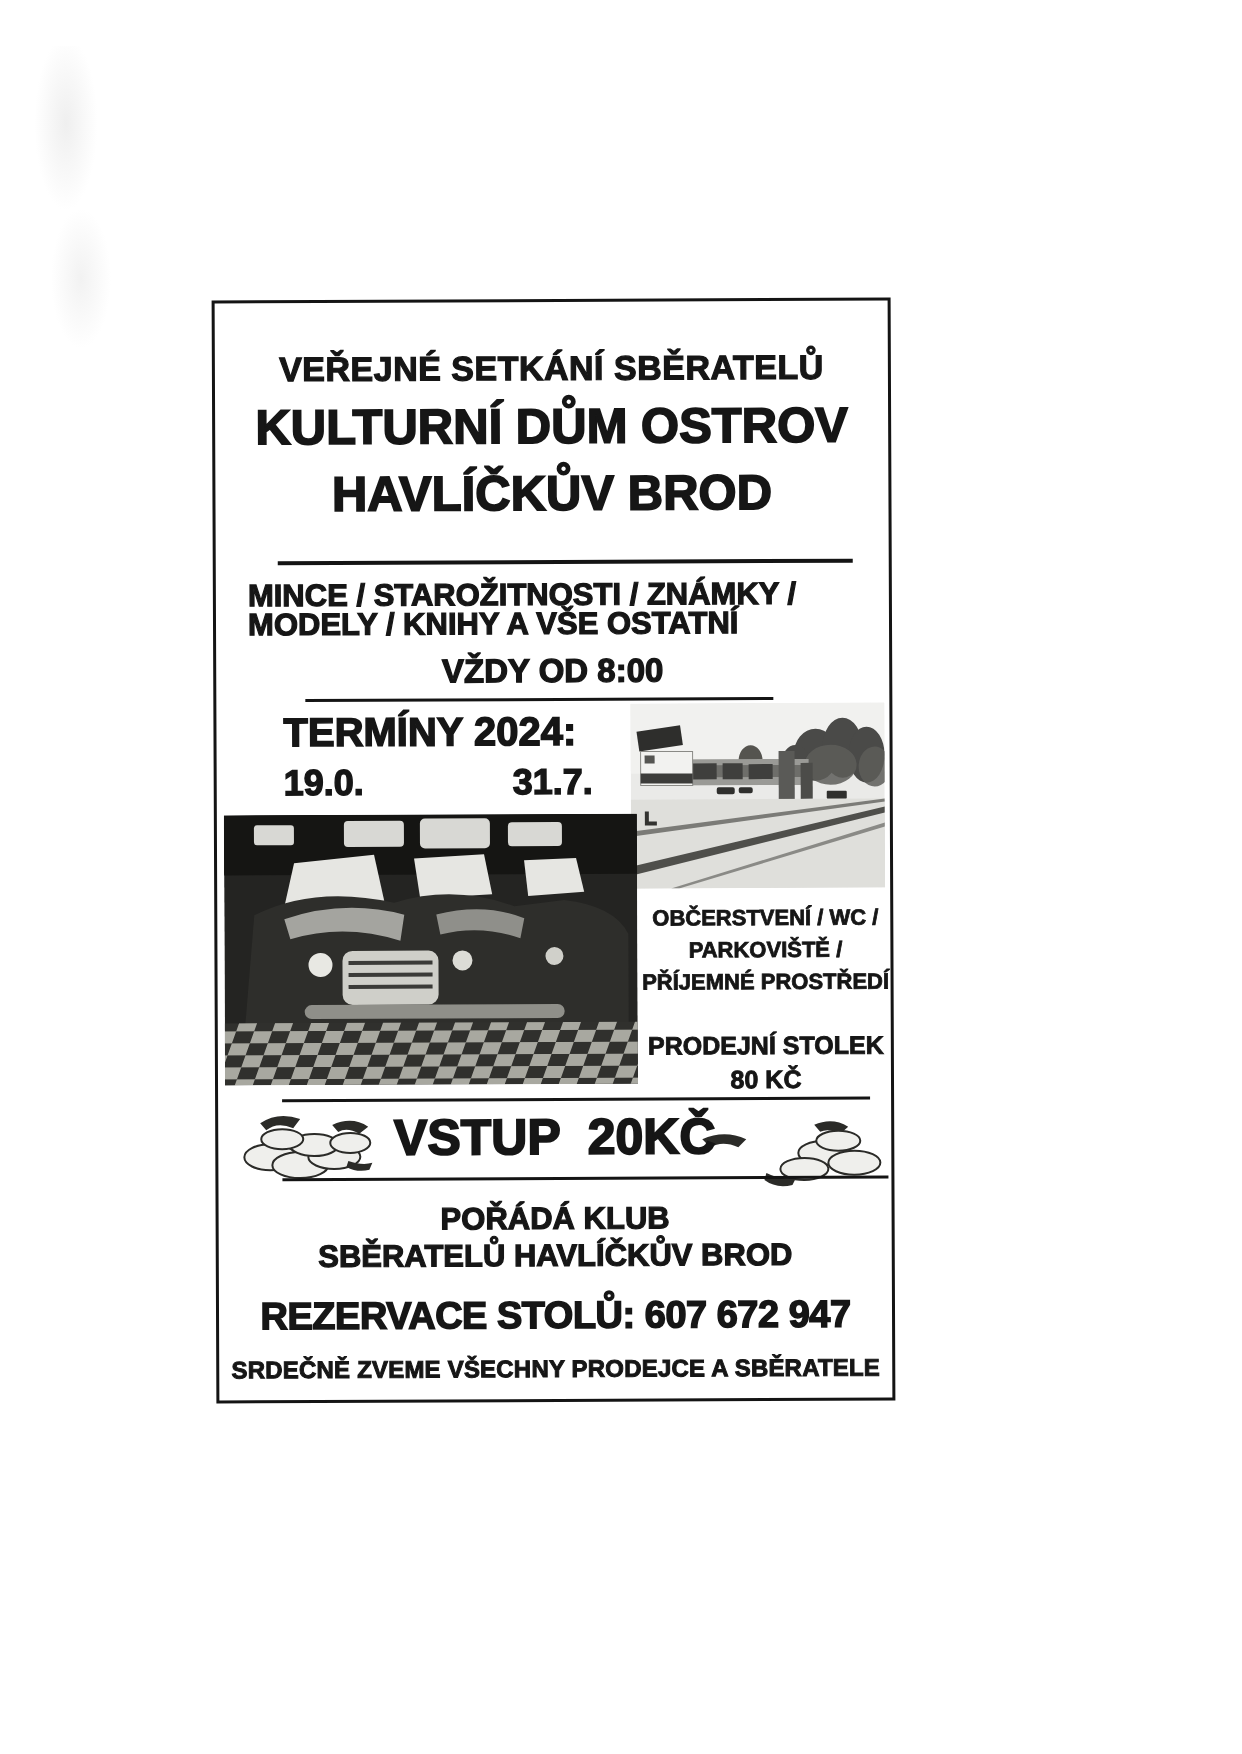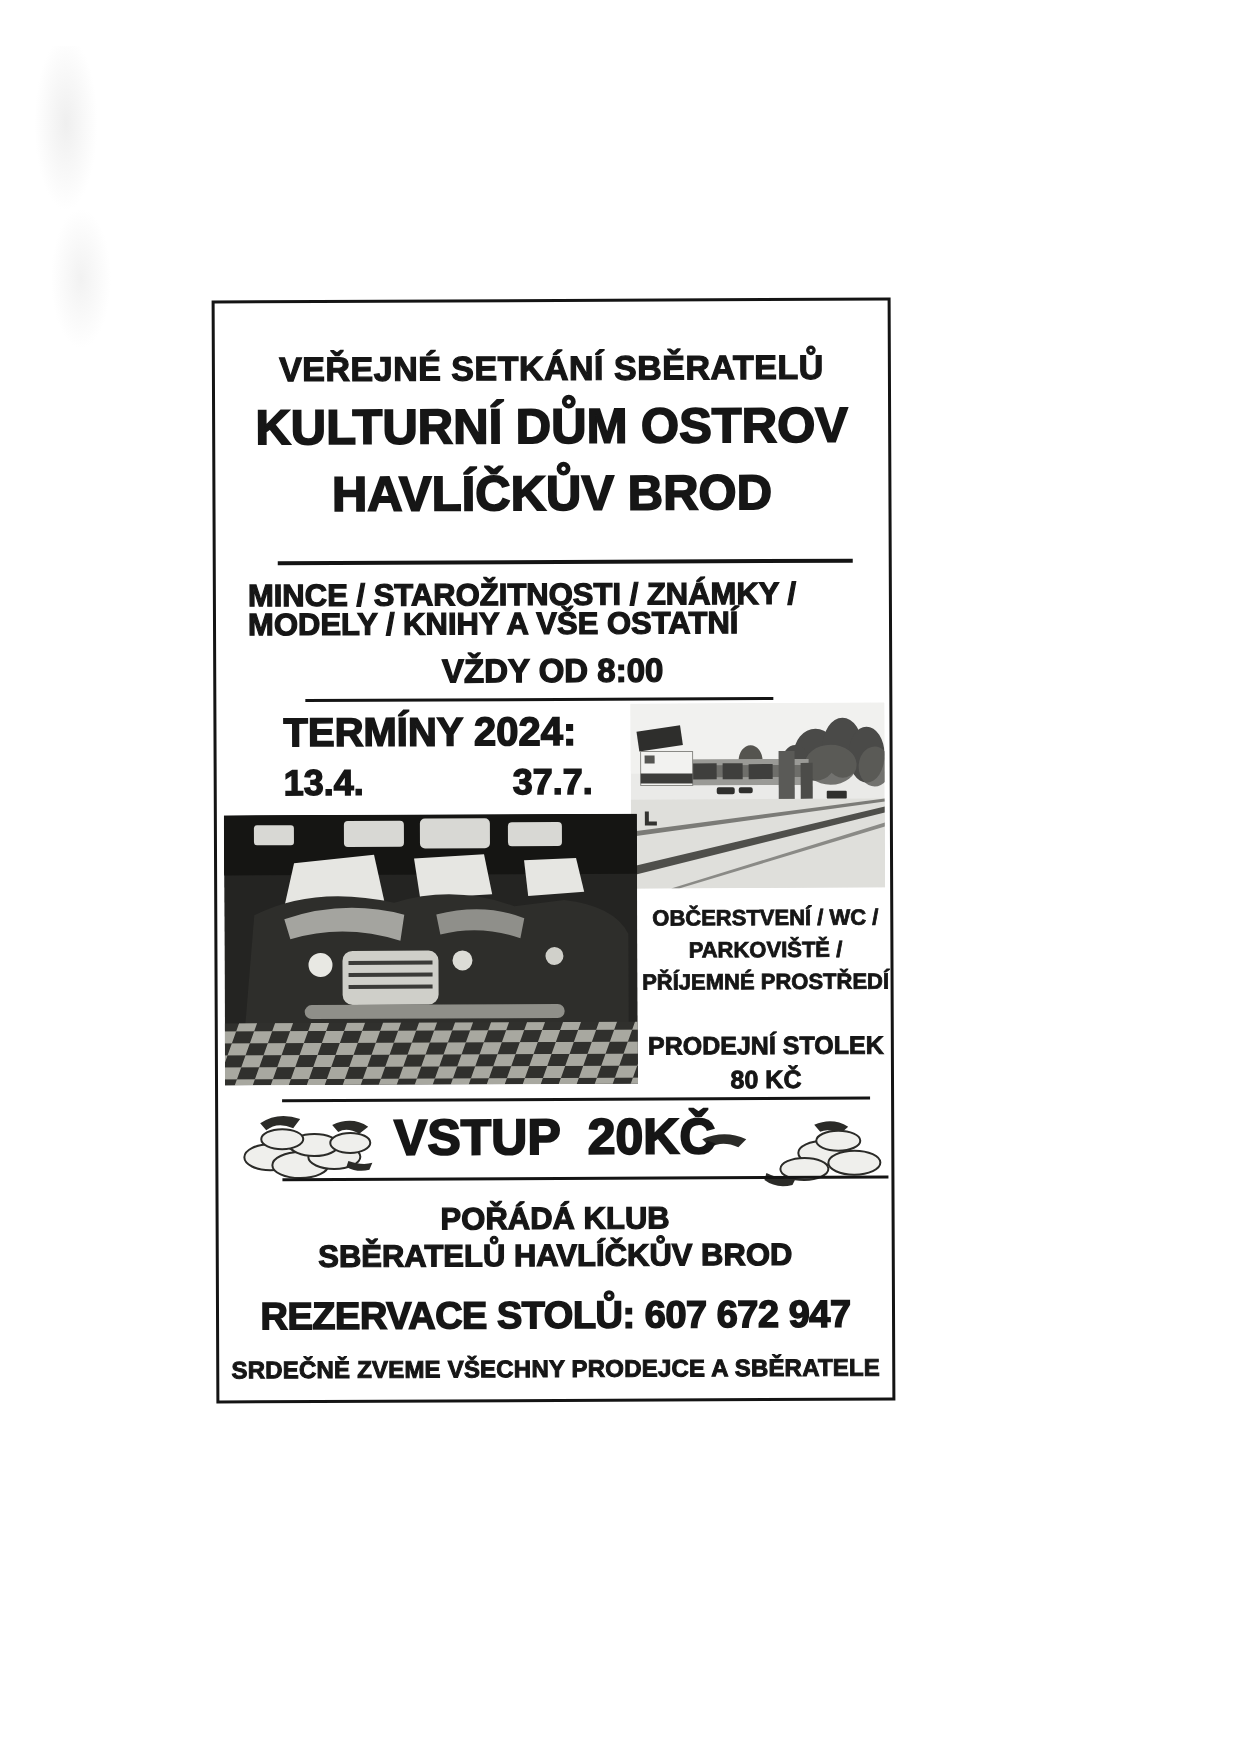--- a/index.html
+++ b/index.html
@@ -62,26 +62,26 @@
     <div>MINCE / STAROŽITNOSTI / ZNÁMKY /</div>
     <div>MODELY / KNIHY A VŠE OSTATNÍ</div>
   </div>
   <div class="ctr time">VŽDY OD 8:00</div>
 
   <div class="hr hr2"></div>
 
   <div class="terminy abs">TERMÍNY 2024:</div>
 
   <div class="dates-col dates-col1">
-    <div>13.4.</div>
+    <div>19.0.</div>
     <div>18.5.</div>
     <div>15.6.</div>
   </div>
   <div class="dates-col dates-col2">
-    <div>37.7.</div>
+    <div>31.7.</div>
     <div>19.10.</div>
     <div>16.11</div>
   </div>
 
   <div class="abs venue-photo">
     <svg viewBox="0 0 254 185" preserveAspectRatio="none">
       <rect width="254" height="185" fill="#eaeae8"></rect>
       <rect width="254" height="70" fill="#f1f1ef"></rect>
       <g fill="#4a4a48">
         <ellipse cx="185" cy="52" rx="22" ry="26"></ellipse>

